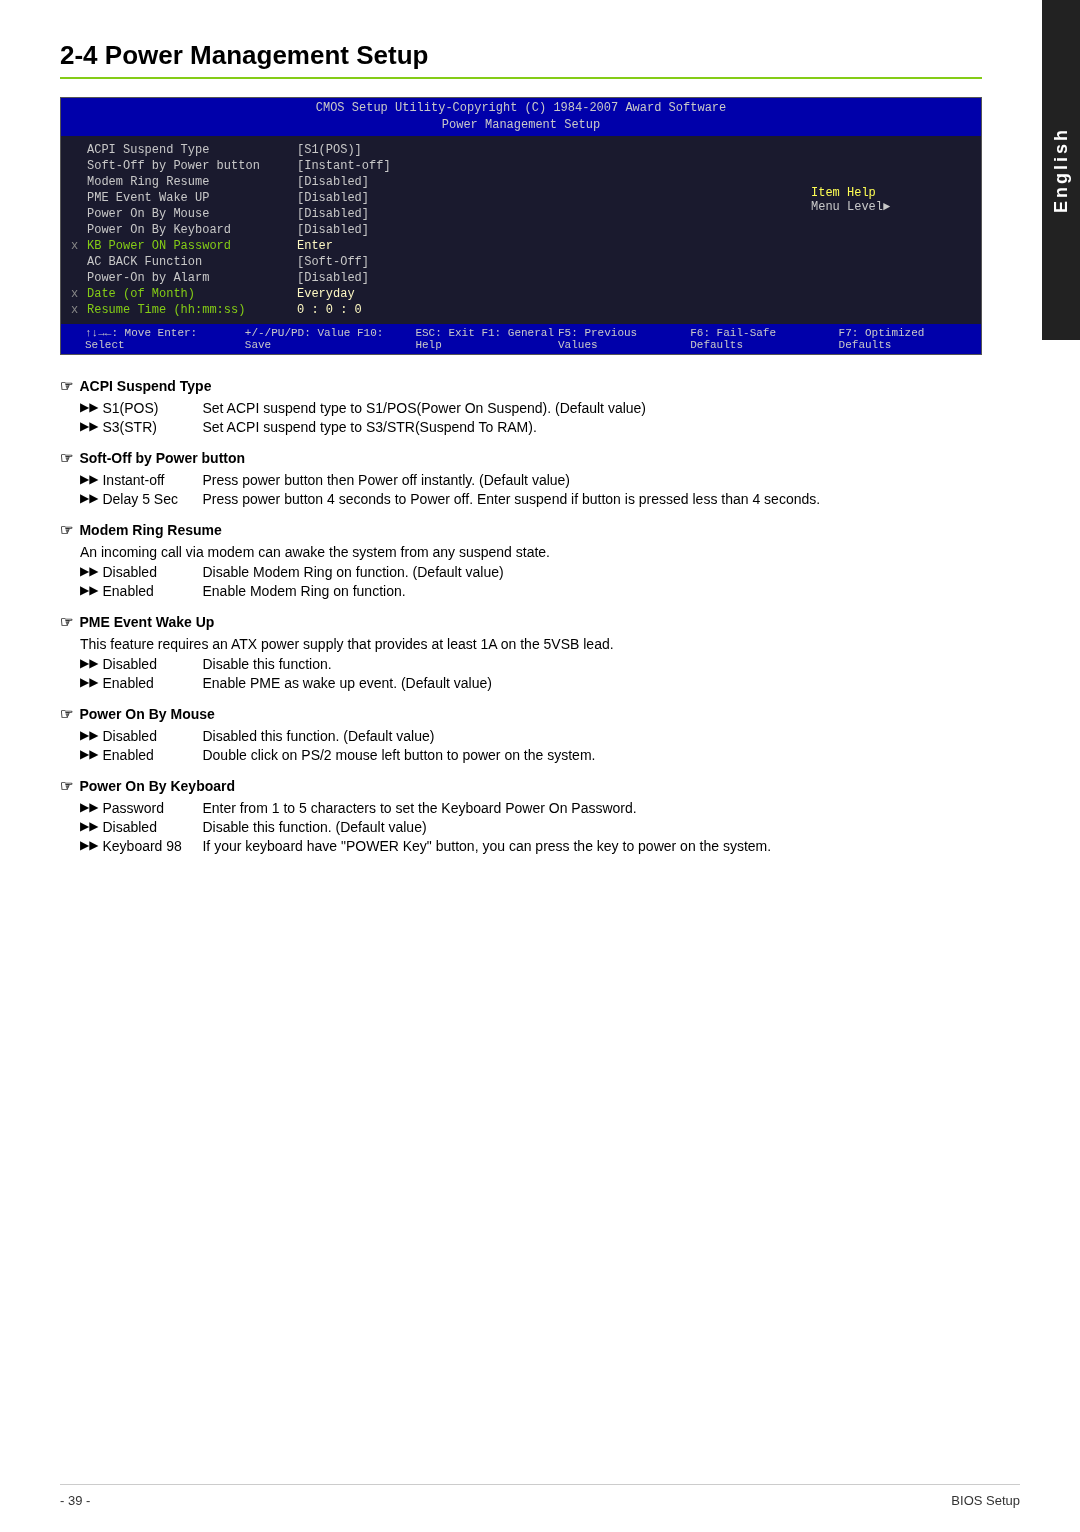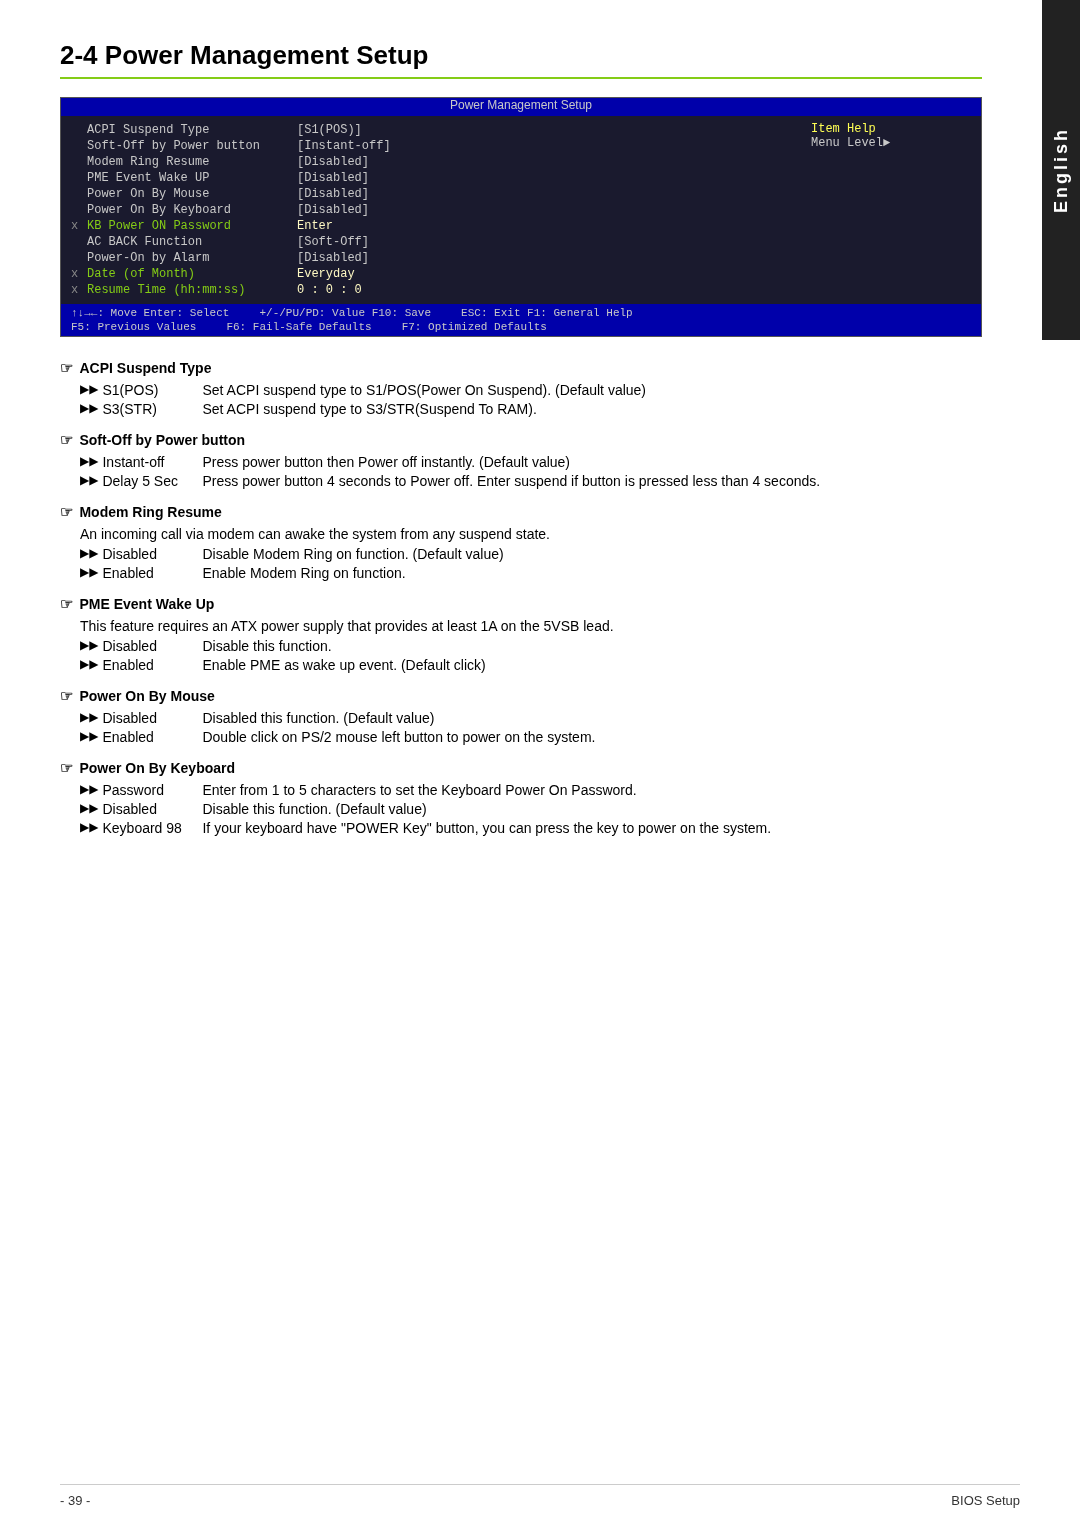--- a/index.html
+++ b/index.html
@@ -63,37 +63,38 @@
       color: #c8c8c8;
       text-align: center;
       padding: 3px 0;
       font-family: 'Courier New', monospace;
       font-size: 12px;
     }
     .bios-header-sub {
       background: #0000aa;
       color: #c8c8c8;
       text-align: center;
-      font-family: Liberation Sans, sans-serif;
+      font-family: Liberation Mono, monospace;
       font-size: 12px;
       padding-bottom: 4px;
     }
     .bios-body {
       display: flex;
       padding: 4px 0;
       background: #1a1a2e;
     }
     .bios-left {
       flex: 1;
       padding: 2px 10px;
     }
     .bios-right {
       width: 180px;
       padding: 2px 10px;
       border-left: none;
+      margin-top: 44px;
     }
     .bios-row {
       display: flex;
       padding: 1px 0;
       font-family: 'Courier New', monospace;
       font-size: 12px;
     }
     .bios-row .label {
       width: 210px;
       color: #c8c8c8;
@@ -120,23 +121,23 @@
     .bios-menu-level {
       color: #c8c8c8;
       font-family: 'Courier New', monospace;
       font-size: 12px;
     }
     .bios-footer {
       background: #0000aa;
       color: #c8c8c8;
       font-family: 'Courier New', monospace;
       font-size: 11px;
-      padding: 3px 10px;
-      display: flex;
-      flex-direction: column;
+      padding: 3px 24px;
+      display: flex;
+      flex-direction: row;
       gap: 2px;
     }
     .bios-footer-row {
       display: flex;
       gap: 30px;
     }
 
     
     .section {
       margin-bottom: 14px;
@@ -194,20 +195,21 @@
 
 <div class="english-tab">
   <span>English</span>
 </div>
 
 <div class="page-content">
 
   <div class="page-title">2-4  Power Management Setup</div>
 
   <div class="bios-box">
+    <div class="bios-header">CMOS Setup Utility-Copyright (C) 1984-2007 Award Software</div>
     <div class="bios-header-sub">Power Management Setup</div>
     <div class="bios-body">
       <div class="bios-left">
 
       <div class="bios-row">
             <span class="prefix" style="color: rgb(200, 200, 200);"> </span>
             <span class="label">ACPI Suspend Type</span>
             <span class="value">[S1(POS)]</span>
           </div>
           <div class="bios-row">
@@ -337,21 +339,21 @@
         </div>
         <div class="section-text">This feature requires an ATX power supply that provides at least 1A on the 5VSB lead.</div>
         <div class="item-row">
           <span class="arrow">▶▶</span>
           <span class="item-key">Disabled</span>
           <span class="item-desc">Disable this function.</span>
         </div>
         <div class="item-row">
           <span class="arrow">▶▶</span>
           <span class="item-key">Enabled</span>
-          <span class="item-desc">Enable PME as wake up event. (Default click)</span>
+          <span class="item-desc">Enable PME as wake up event. (Default value)</span>
         </div>
       </div>
       <div class="section">
         <div class="section-title">
           <span class="icon">☞</span>
           <span>Power On By Mouse</span>
         </div>
         <div class="item-row">
           <span class="arrow">▶▶</span>
           <span class="item-key">Disabled</span>

